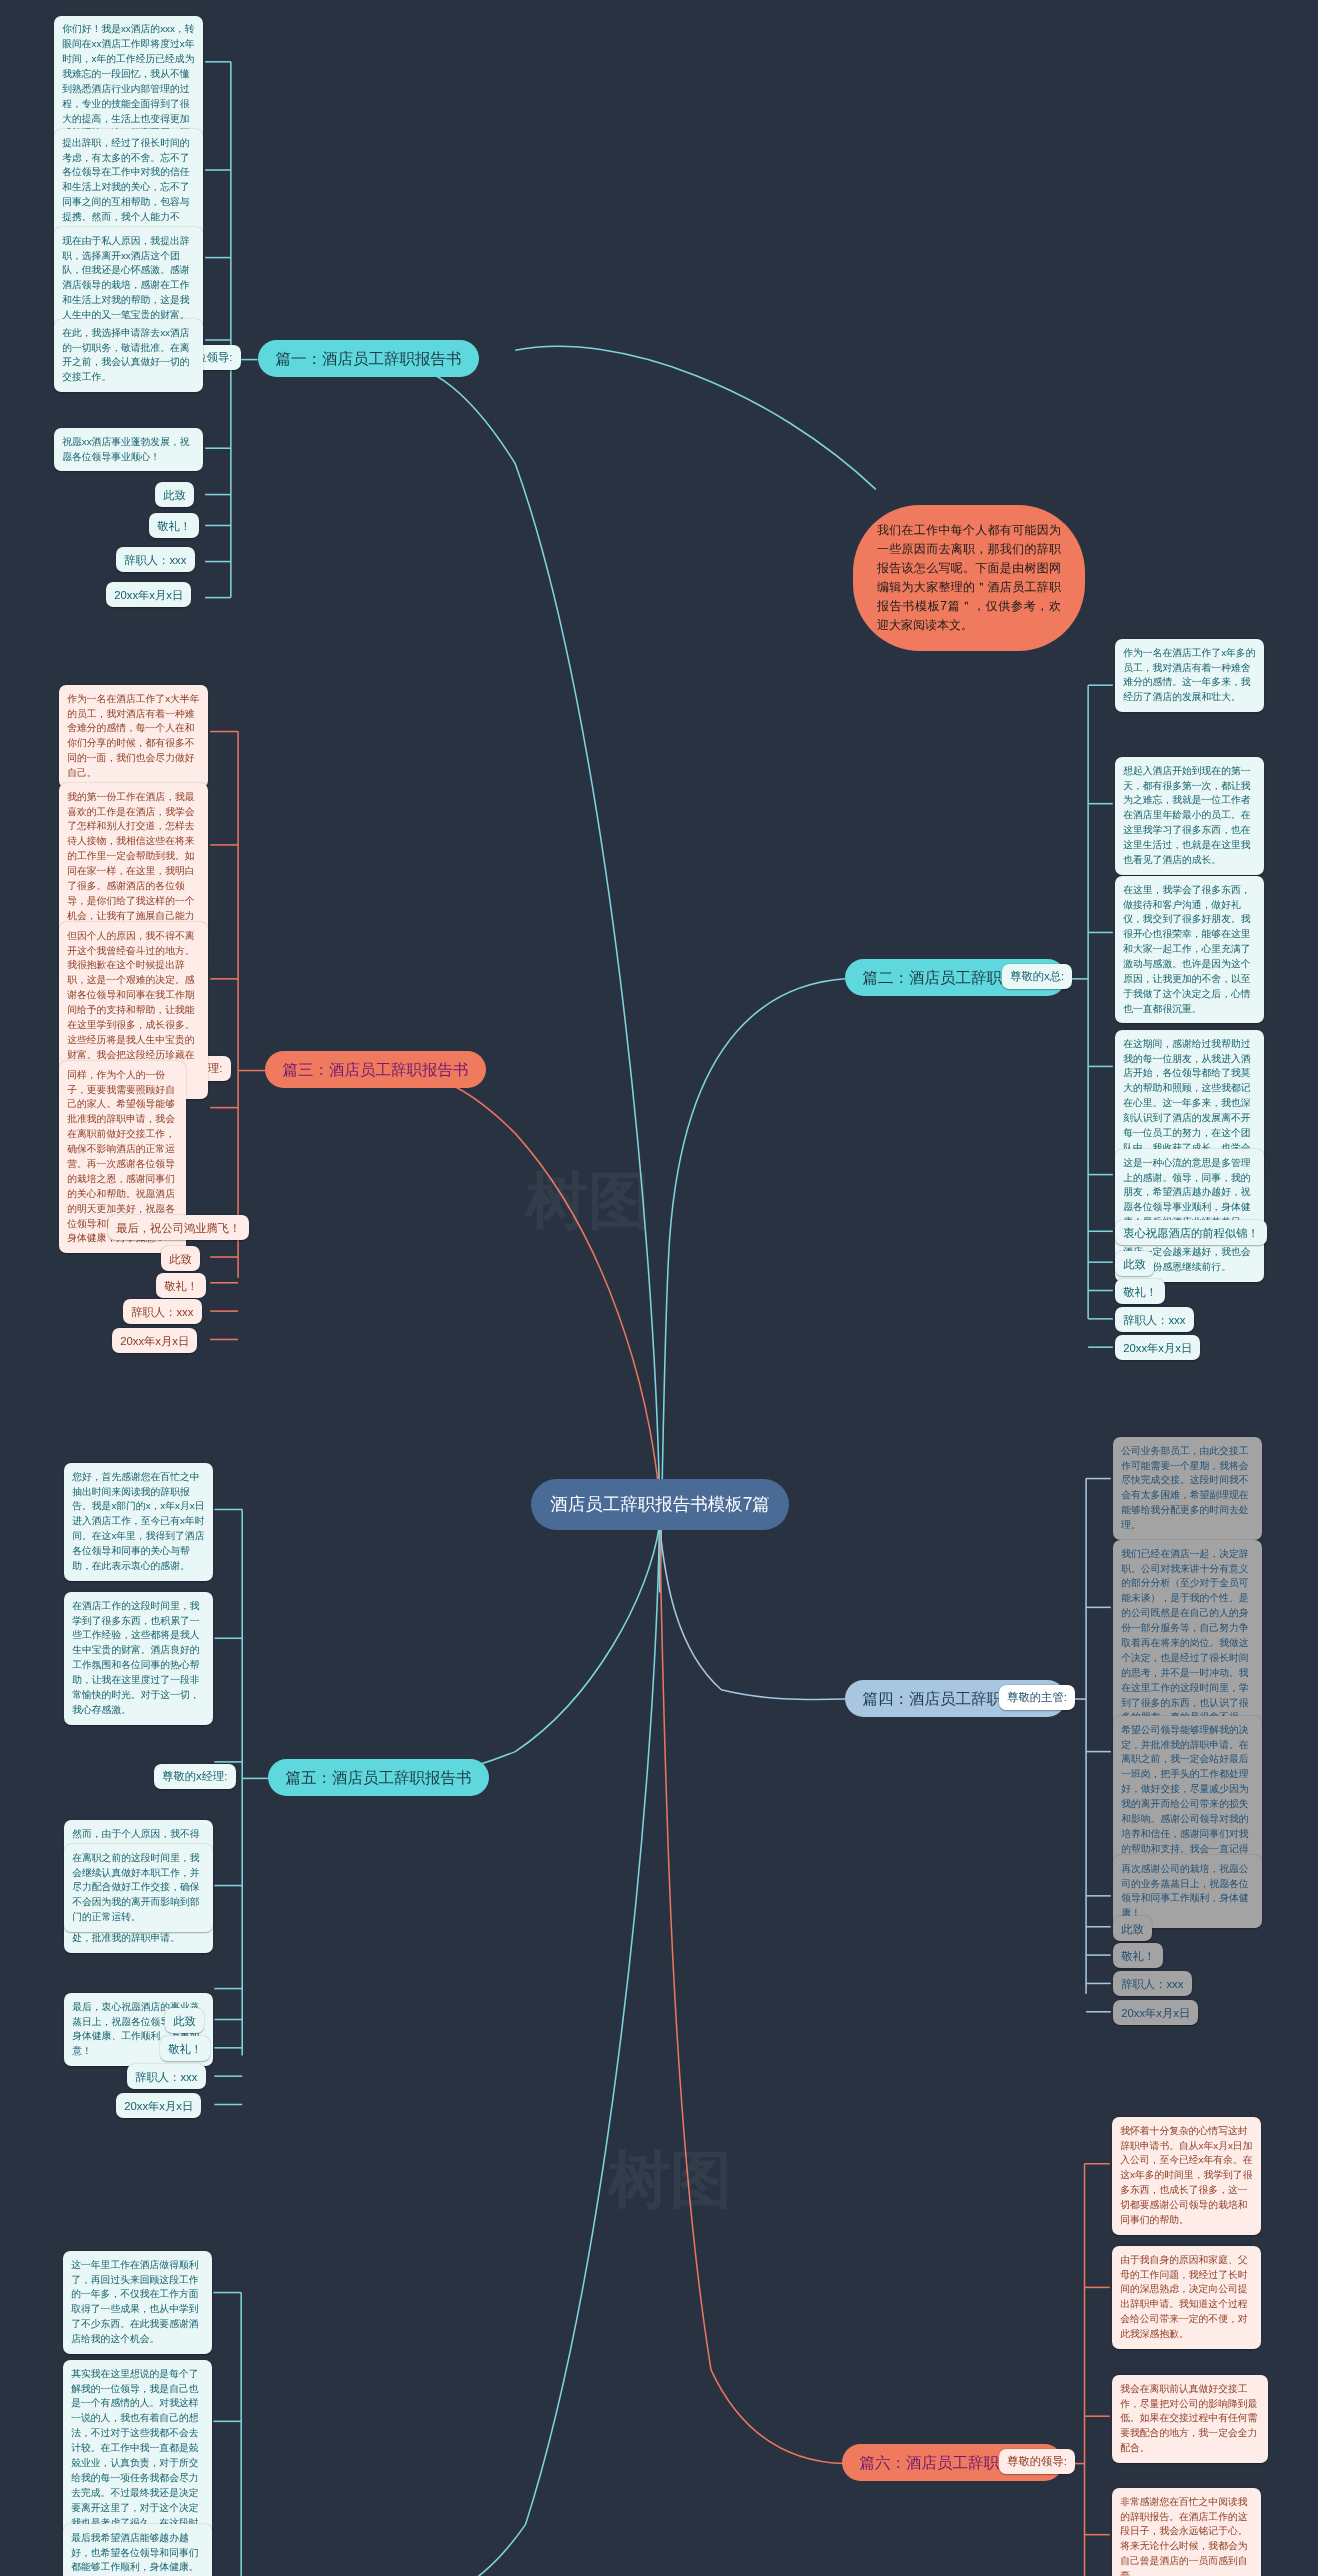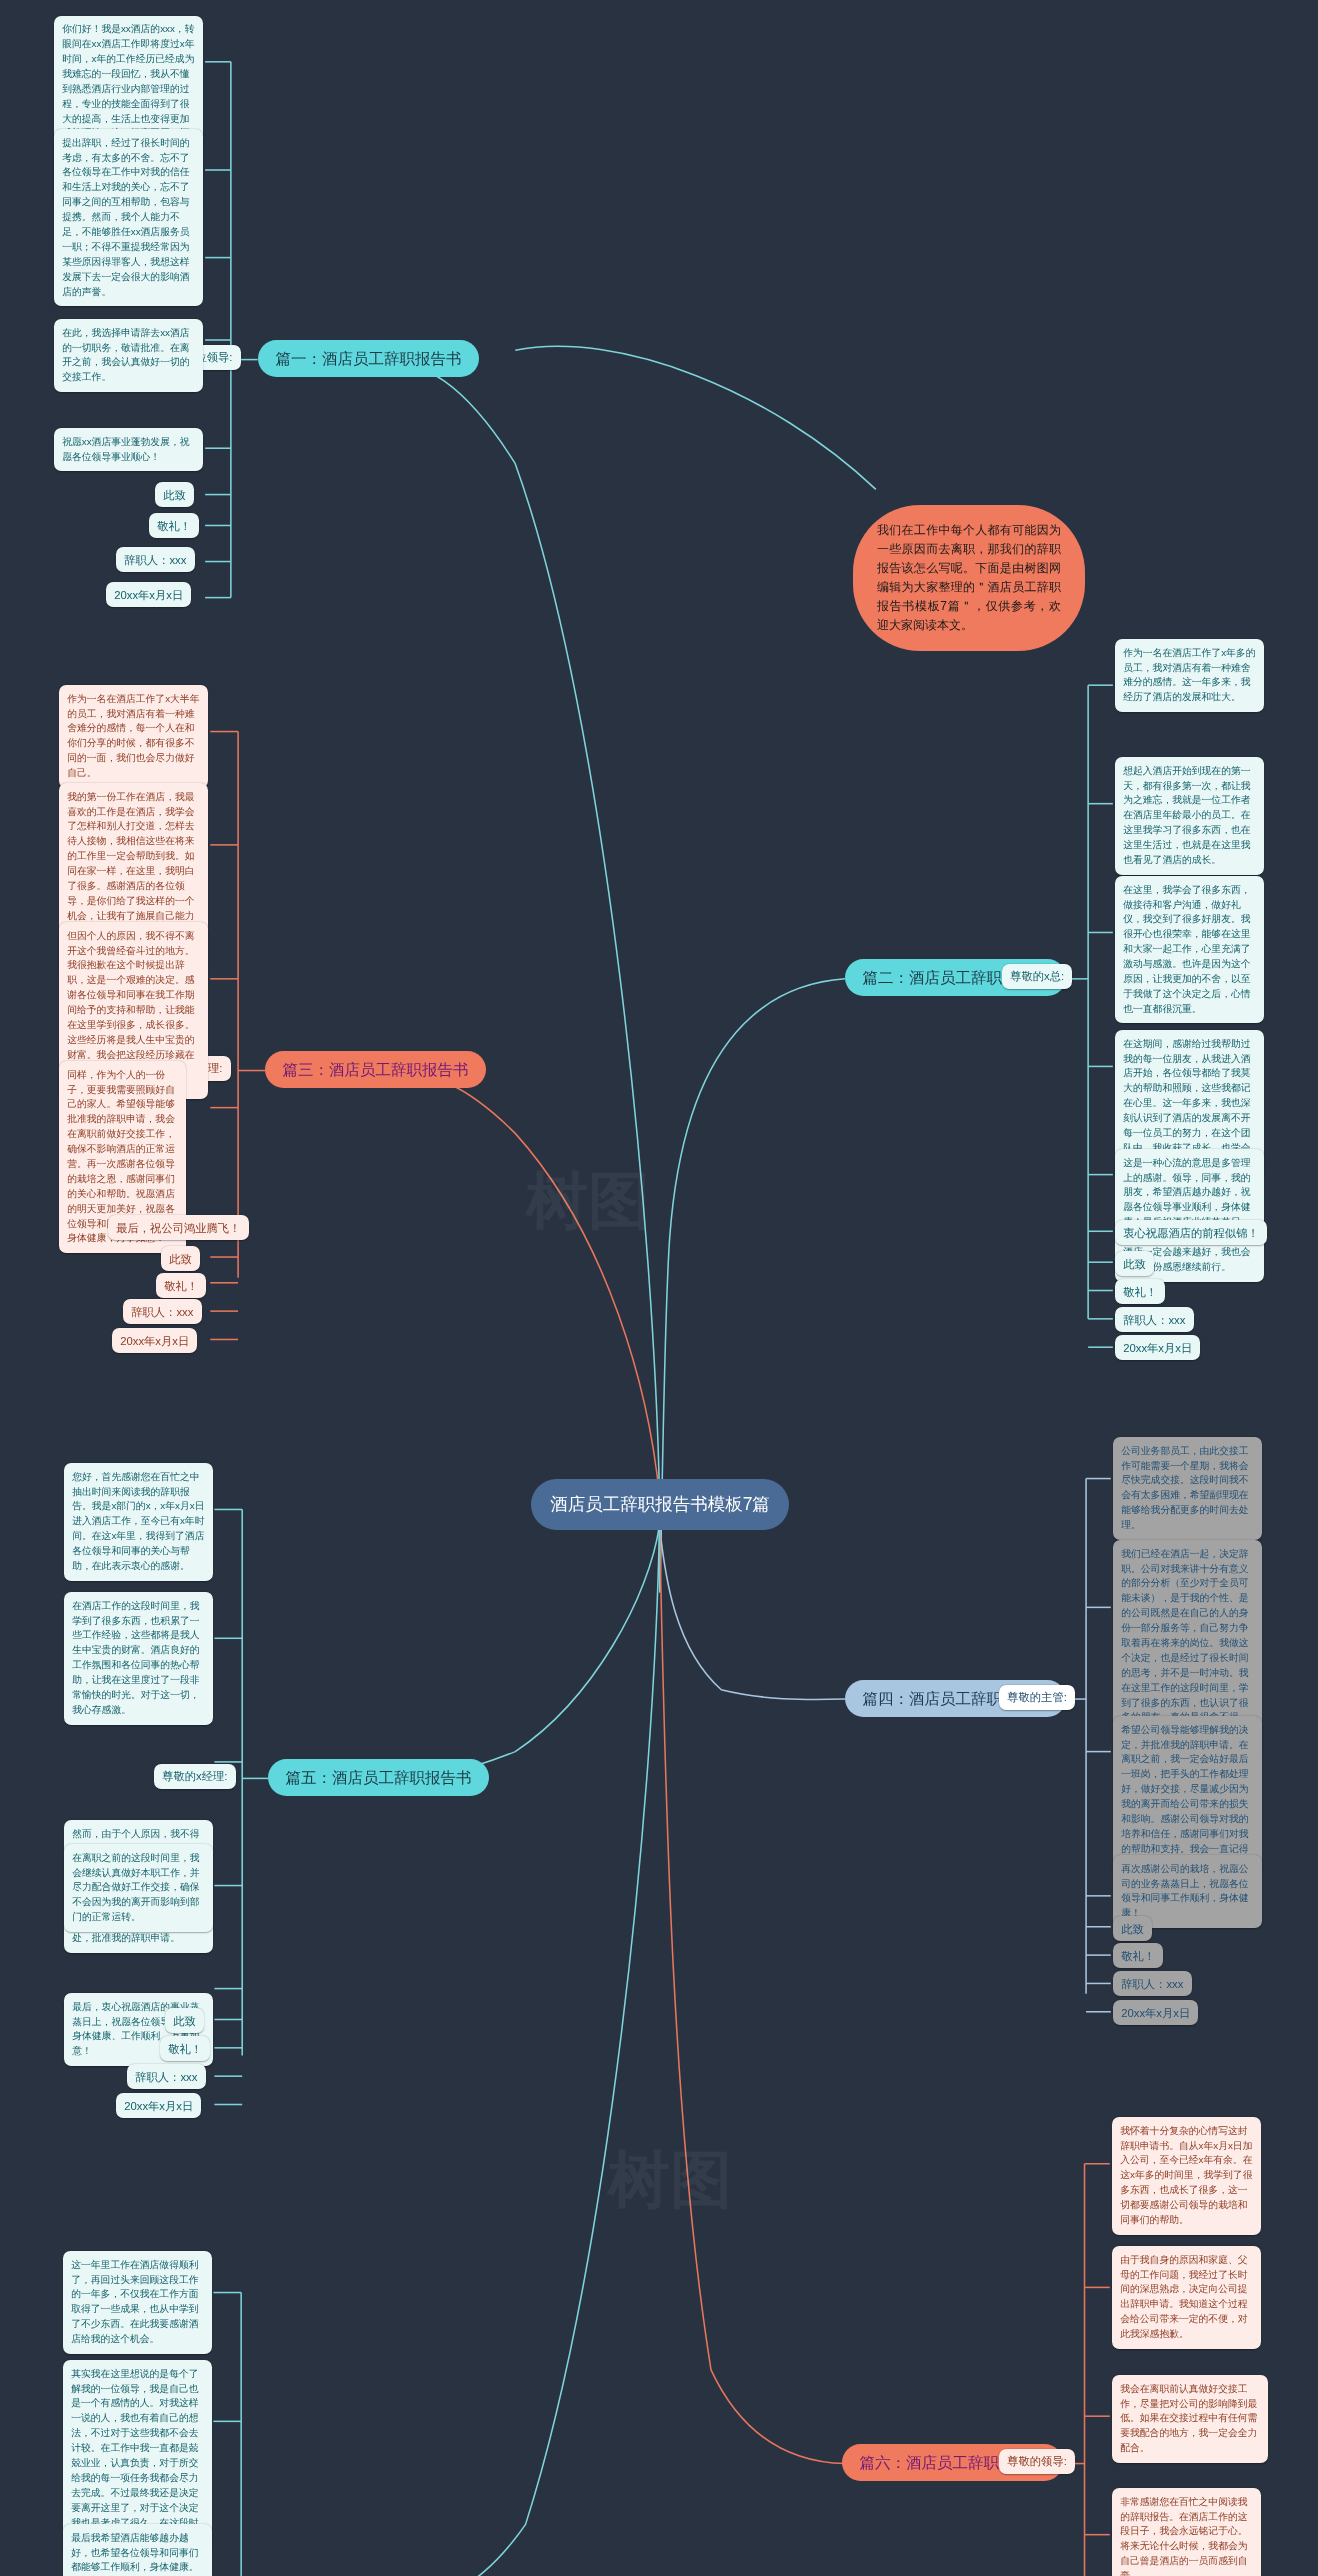--- a/index.html
+++ b/index.html
@@ -193,20 +193,23 @@
   </div>
   <div class="node chip chip-cyan" style="left:142px;top:345px;">
     <span>尊敬的各位领导:</span>
   </div>
   <div class="node leaf leaf-cyan" style="left:54px;top:15.5px;width:149px;">
     <span>你们好！我是xx酒店的xxx，转眼间在xx酒店工作即将度过x年时间，x年的工作经历已经成为我难忘的一段回忆，我从不懂到熟悉酒店行业内部管理的过程，专业的技能全面得到了很大的提高，生活上也变得更加成熟理性。这一切离不开xx酒店各位领导和同事的信任和倾心的指导与帮助。而经过慎重考虑，本人还是提出辞职信申请。</span>
   </div>
   <div class="node leaf leaf-cyan" style="left:54px;top:129px;width:149px;">
     <span>提出辞职，经过了很长时间的考虑，有太多的不舍。忘不了各位领导在工作中对我的信任和生活上对我的关心，忘不了同事之间的互相帮助，包容与提携。然而，我个人能力不足，不能够胜任xx酒店服务员一职；不得不重提我经常因为某些原因得罪客人，我想这样发展下去一定会很大的影响酒店的声誉。</span>
   </div>
+  <div class="node leaf leaf-cyan" style="left:54px;top:227px;width:149px;">
+    <span>现在由于私人原因，我提出辞职，选择离开xx酒店这个团队，但我还是心怀感激。感谢酒店领导的栽培，感谢在工作和生活上对我的帮助，这是我人生中的又一笔宝贵的财富。</span>
+  </div>
   <div class="node leaf leaf-cyan" style="left:54px;top:319px;width:149px;">
     <span>在此，我选择申请辞去xx酒店的一切职务，敬请批准。在离开之前，我会认真做好一切的交接工作。</span>
   </div>
   <div class="node leaf leaf-cyan" style="left:54px;top:428px;width:149px;">
     <span>祝愿xx酒店事业蓬勃发展，祝愿各位领导事业顺心！</span>
   </div>
   <div class="node leaf leaf-cyan small" style="left:155px;top:482px;">
     <span>此致</span>
   </div>
   <div class="node leaf leaf-cyan small" style="left:149px;top:513px;">

